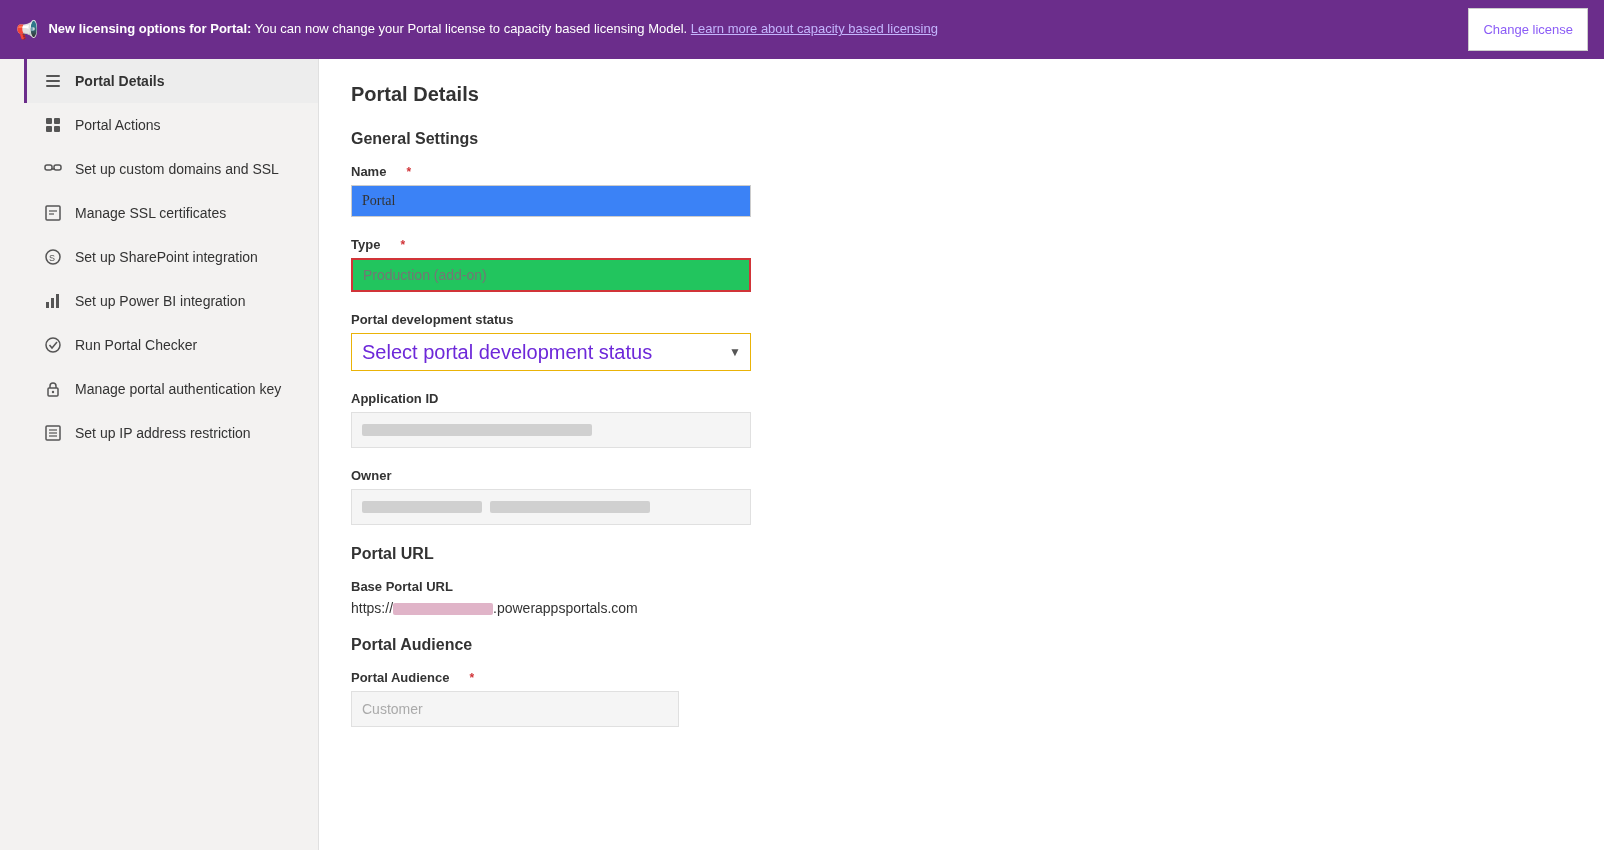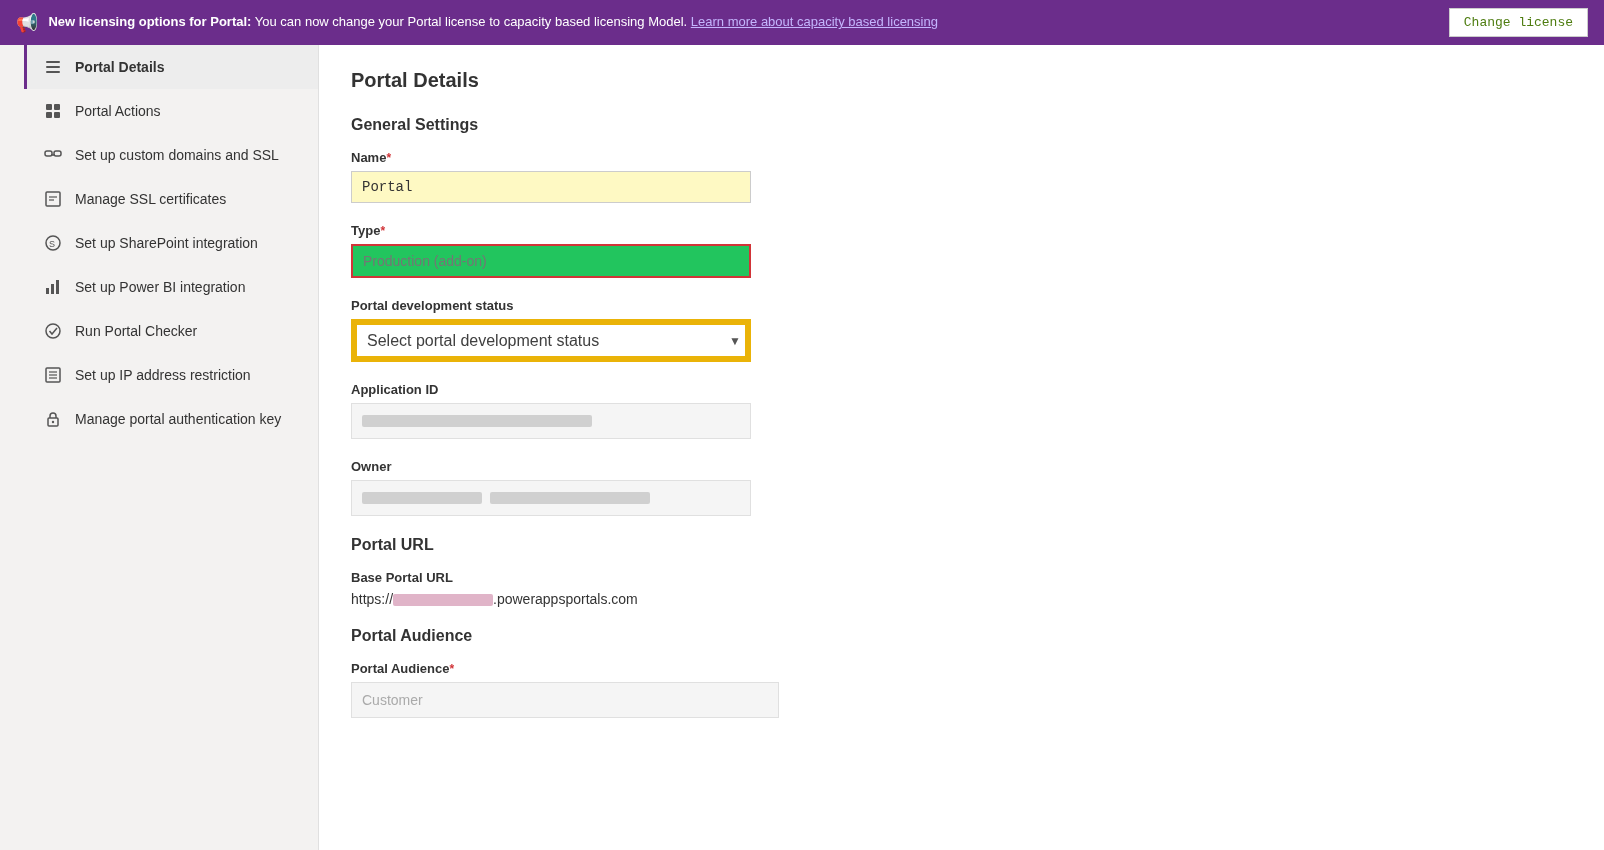--- a/index.html
+++ b/index.html
@@ -26,27 +26,27 @@
       line-height: 1.4;
     }
     .banner-text strong { font-weight: 600; }
     .banner-text a {
       color: #c4b5fd;
       text-decoration: underline;
       cursor: pointer;
     }
     .banner-btn {
       background: white;
-      color: #4d7c0f;
+      color: #8b5cf6;
       border: 1px solid #ccc;
-      padding: 6px 14px;
+      padding: 13px 14px;
       font-size: 13px;
       cursor: pointer;
       flex-shrink: 0;
-      font-family: Liberation Mono, monospace;
+      font-family: Liberation Sans, sans-serif;
     }
 
     
     .layout {
       display: flex;
       flex: 1;
       overflow: hidden;
       padding-left: 24px;
     }
 
@@ -108,21 +108,21 @@
     .field-group {
       margin-bottom: 20px;
     }
     .field-label {
       font-size: 13px;
       font-weight: 600;
       color: #333;
       margin-bottom: 6px;
       display: flex;
       align-items: center;
-      gap: 0;
+      gap: 20px;
     }
     .required-star { color: #d13438; font-size: 12px; }
     .field-input {
       width: 400px;
       padding: 7px 10px;
       border: 1px solid #ccc;
       font-size: 14px;
       font-family: 'Segoe UI', sans-serif;
       color: #333;
       background: #22c55e;
@@ -132,24 +132,24 @@
       border: 2px solid #d13438;
       outline: none;
     }
     .select-wrapper {
       position: relative;
       width: 400px;
     }
     .field-select {
       width: 100%;
       padding: 7px 10px;
-      border: 6px solid #eab308;
-      font-size: 16px;
+      border: 1px solid #eab308;
+      font-size: 20px;
       font-family: 'Segoe UI', sans-serif;
-      color: #404040;
+      color: #6d28d9;
       background: white;
       appearance: none;
       cursor: pointer;
       outline: none;
     }
     .select-arrow {
       position: absolute;
       right: 10px;
       top: 50%;
       transform: translateY(-50%);
@@ -174,23 +174,23 @@
       width: 100px;
       border-radius: 2px;
       background: #e0b4c8;
       vertical-align: middle;
     }
     .name-input-value {
       width: 400px;
       padding: 7px 10px;
       border: 1px solid #ccc;
       font-size: 14px;
-      font-family: Liberation Mono, monospace;
-      color: #333;
-      background: #fef9c3;
+      font-family: Liberation Serif, serif;
+      color: #333;
+      background: #3b82f6;
     }
   </style>
 </head>
 <body>
 
 <div class="banner">
   <span class="banner-icon">📢</span>
   <span class="banner-text">
     <strong>New licensing options for Portal:</strong>
     <span> You can now change your Portal license to capacity based licensing Model. </span>
@@ -275,38 +275,38 @@
           <circle cx="9" cy="9" r="7" stroke="#555" stroke-width="1.5" fill="none"></circle>
           <polyline points="5.5,9 8,12 13,6" stroke="#555" stroke-width="1.5" fill="none"></polyline>
         </svg>
       </span>
       <span class="sidebar-label">Run Portal Checker</span>
     </div>
 
     <div class="sidebar-item">
       <span class="sidebar-icon">
         <svg width="18" height="18" viewBox="0 0 18 18" fill="none">
+          <rect x="4" y="8" width="10" height="8" rx="1" stroke="#555" stroke-width="1.5" fill="none"></rect>
+          <path d="M6 8V6a3 3 0 0 1 6 0v2" stroke="#555" stroke-width="1.5" fill="none"></path>
+          <circle cx="9" cy="12" r="1.2" fill="#555"></circle>
+        </svg>
+      </span>
+      <span class="sidebar-label">Manage portal authentication key</span>
+    </div>
+
+    <div class="sidebar-item">
+      <span class="sidebar-icon">
+        <svg width="18" height="18" viewBox="0 0 18 18" fill="none">
           <rect x="2" y="2" width="14" height="14" rx="1" stroke="#555" stroke-width="1.5" fill="none"></rect>
           <line x1="5" y1="6" x2="13" y2="6" stroke="#555" stroke-width="1.2"></line>
           <line x1="5" y1="9" x2="13" y2="9" stroke="#555" stroke-width="1.2"></line>
           <line x1="5" y1="12" x2="13" y2="12" stroke="#555" stroke-width="1.2"></line>
         </svg>
       </span>
       <span class="sidebar-label">Set up IP address restriction</span>
-    </div>
-
-    <div class="sidebar-item">
-      <span class="sidebar-icon">
-        <svg width="18" height="18" viewBox="0 0 18 18" fill="none">
-          <rect x="4" y="8" width="10" height="8" rx="1" stroke="#555" stroke-width="1.5" fill="none"></rect>
-          <path d="M6 8V6a3 3 0 0 1 6 0v2" stroke="#555" stroke-width="1.5" fill="none"></path>
-          <circle cx="9" cy="12" r="1.2" fill="#555"></circle>
-        </svg>
-      </span>
-      <span class="sidebar-label">Manage portal authentication key</span>
     </div>
   </nav>
 
   <main class="main">
     <h1 class="page-title">Portal Details</h1>
 
     <h2 class="section-title">General Settings</h2>
 
     <div class="field-group">
       <div class="field-label">
@@ -361,19 +361,19 @@
       </div>
     </div>
 
     <h2 class="section-title" style="margin-top:8px;">Portal Audience</h2>
 
     <div class="field-group">
       <div class="field-label">
         <span>Portal Audience</span>
         <span class="required-star">*</span>
       </div>
-      <div style="width:428px; padding:7px 10px; border:1px solid #e0e0e0; background:#f5f5f5; height:36px; display:flex; align-items:center;">
+      <div style="width:328px; padding:7px 10px; border:1px solid #e0e0e0; background:#f5f5f5; height:36px; display:flex; align-items:center;">
         <span style="color:#aaa; font-size:14px;">Customer</span>
       </div>
     </div>
 
   </main>
 </div>
 
 </body></html>

